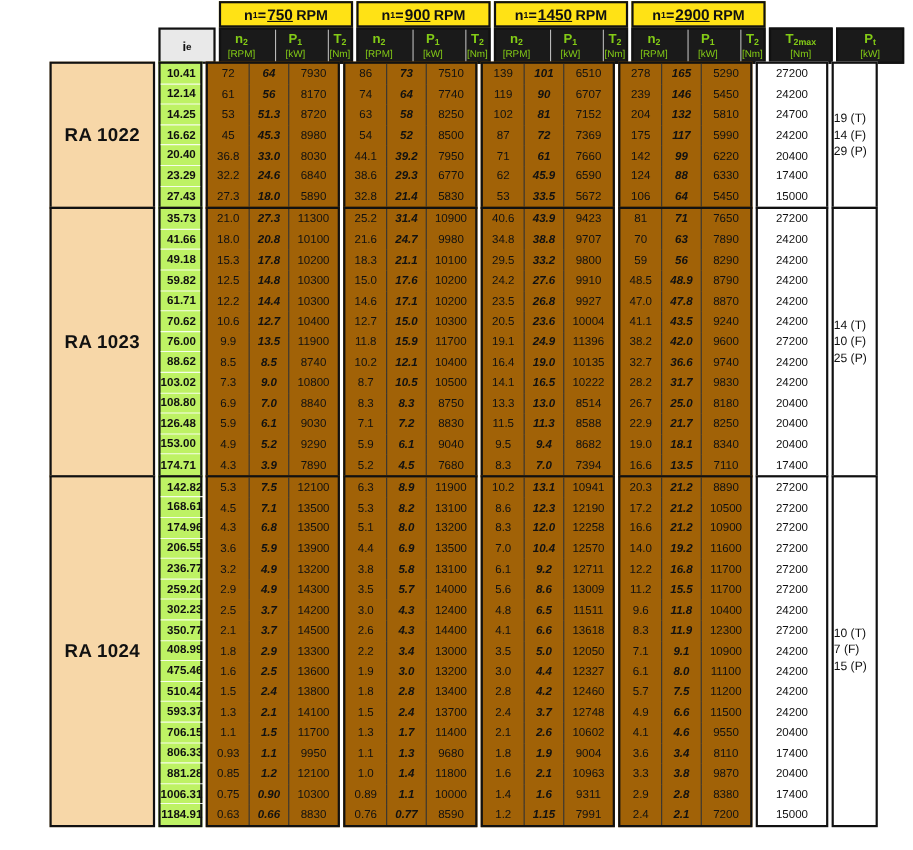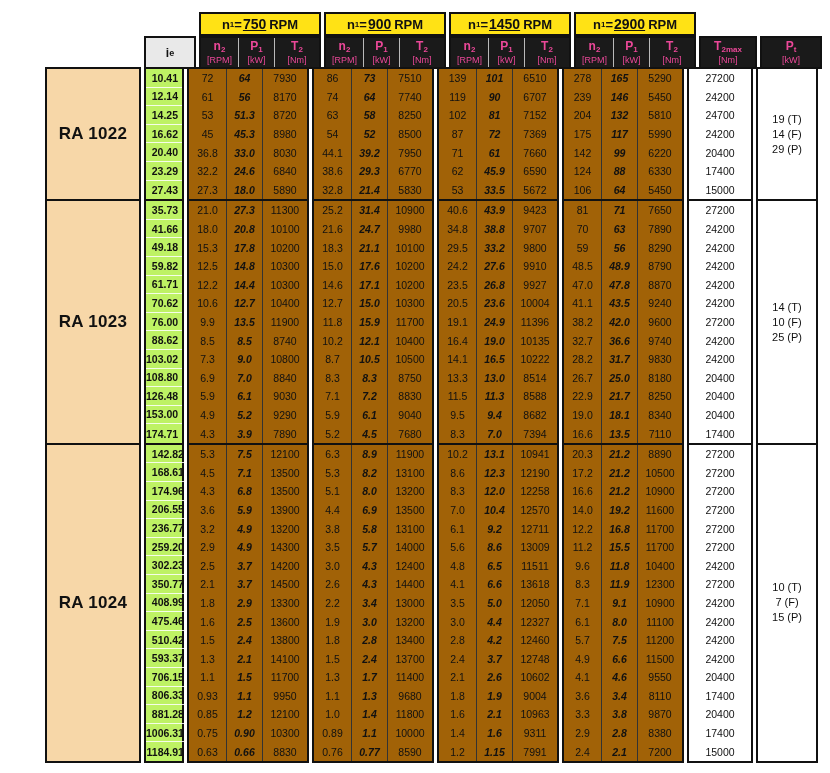--- a/index.html
+++ b/index.html
@@ -1,28 +1,28 @@
 <!DOCTYPE html>
 <html><head>
 <meta charset="utf-8">
 <style>
   html,body{margin:0;padding:0;background:#ffffff;}
   body{width:830px;height:773px;position:relative;font-family:"Liberation Sans",sans-serif;color:#111;}
-  .tbl{position:absolute;left:35px;top:12px;padding-left:10px;}
+  .tbl{position:absolute;left:35px;top:1px;padding-left:10px;}
   .row{display:flex;gap:3px;}
   .sp1{width:151px;}
   .sp2{width:96px;}
   
   .ycell{width:122px;height:24px;box-sizing:border-box;border:2px solid #111;background:#ffe215;
          display:flex;align-items:center;justify-content:center;font-size:13px;font-weight:700;}
   .ycell sub{font-size:8px;vertical-align:-3px;}
   .ynum{font-weight:900;font-size:14px;margin:0 3px 0 1px;text-decoration:underline;}
   
   .hrow2{margin-top:0;}
-  .hbox{background:#1a1a1a;color:#ec4899;border:2px solid #111;box-sizing:border-box;height:33px;}
+  .hbox{background:#1a1a1a;color:#84cc16;border:2px solid #111;box-sizing:border-box;height:33px;gap:12px;}
   .hgroup{display:grid;grid-template-columns:37px 36px 1fr;width:122px;}
   .hcell{display:flex;flex-direction:column;align-items:center;justify-content:center;line-height:1;}
   .hgroup .hcell + .hcell{border-left:1px solid #b9b9b9;}
   .hsym{font-size:12px;font-weight:700;}
   .hsym sub{font-size:8px;vertical-align:-2px;}
   .hunit{font-size:9px;font-weight:400;margin-top:2px;}
   .hsolo{width:58px;display:flex;}
   .hsolo2{width:62px;display:flex;}
   .hsolo .hcell,.hsolo2 .hcell{flex:1;}
   .corner{width:52px;height:33px;box-sizing:border-box;border:2px solid #111;background:#e9e9e9;
@@ -35,22 +35,22 @@
   .iebox{width:40px;box-sizing:border-box;border:2px solid #111;background:#bef264;display:grid;grid-auto-rows:18.6px;}
   .iecell{display:flex;align-items:center;justify-content:flex-end;padding-right:4px;
           font-size:10.5px;font-weight:700;border-bottom:1px solid rgba(255,255,255,.85);}
   .iecell:last-child{border-bottom:none;}
   .gbox{width:122px;box-sizing:border-box;border:2px solid #111;background:#a16207;
         display:grid;grid-template-columns:37px 36px 1fr;grid-auto-rows:18.6px;}
   .dcell{display:flex;align-items:center;justify-content:center;font-size:10.5px;}
   .dcell.c2,.dcell.c3{border-left:1px solid #333;}
   .dcell.p1v{font-weight:700;font-style:italic;}
   .tmaxbox{width:66px;box-sizing:border-box;border:2px solid #111;background:#fff;display:grid;grid-auto-rows:18.6px;}
-  .ptbox{width:62px;box-sizing:border-box;border:2px solid #111;background:#fff;
-         display:flex;flex-direction:column;align-items:center;justify-content:center;}
+  .ptbox{width:42px;box-sizing:border-box;border:2px solid #111;background:#fff;
+         display:flex;flex-direction:column;align-items:flex-start;justify-content:center;}
   .ptline{font-size:11px;line-height:15px;}
 </style>
 </head>
 <body>
 
 <div class="tbl">
   <div class="row" id="hrow1">
     <div class="sp1"></div>
   <div class="ycell">n<sub>1</sub>=<span class="ynum">750</span>RPM</div>
       <div class="ycell">n<sub>1</sub>=<span class="ynum">900</span>RPM</div>

